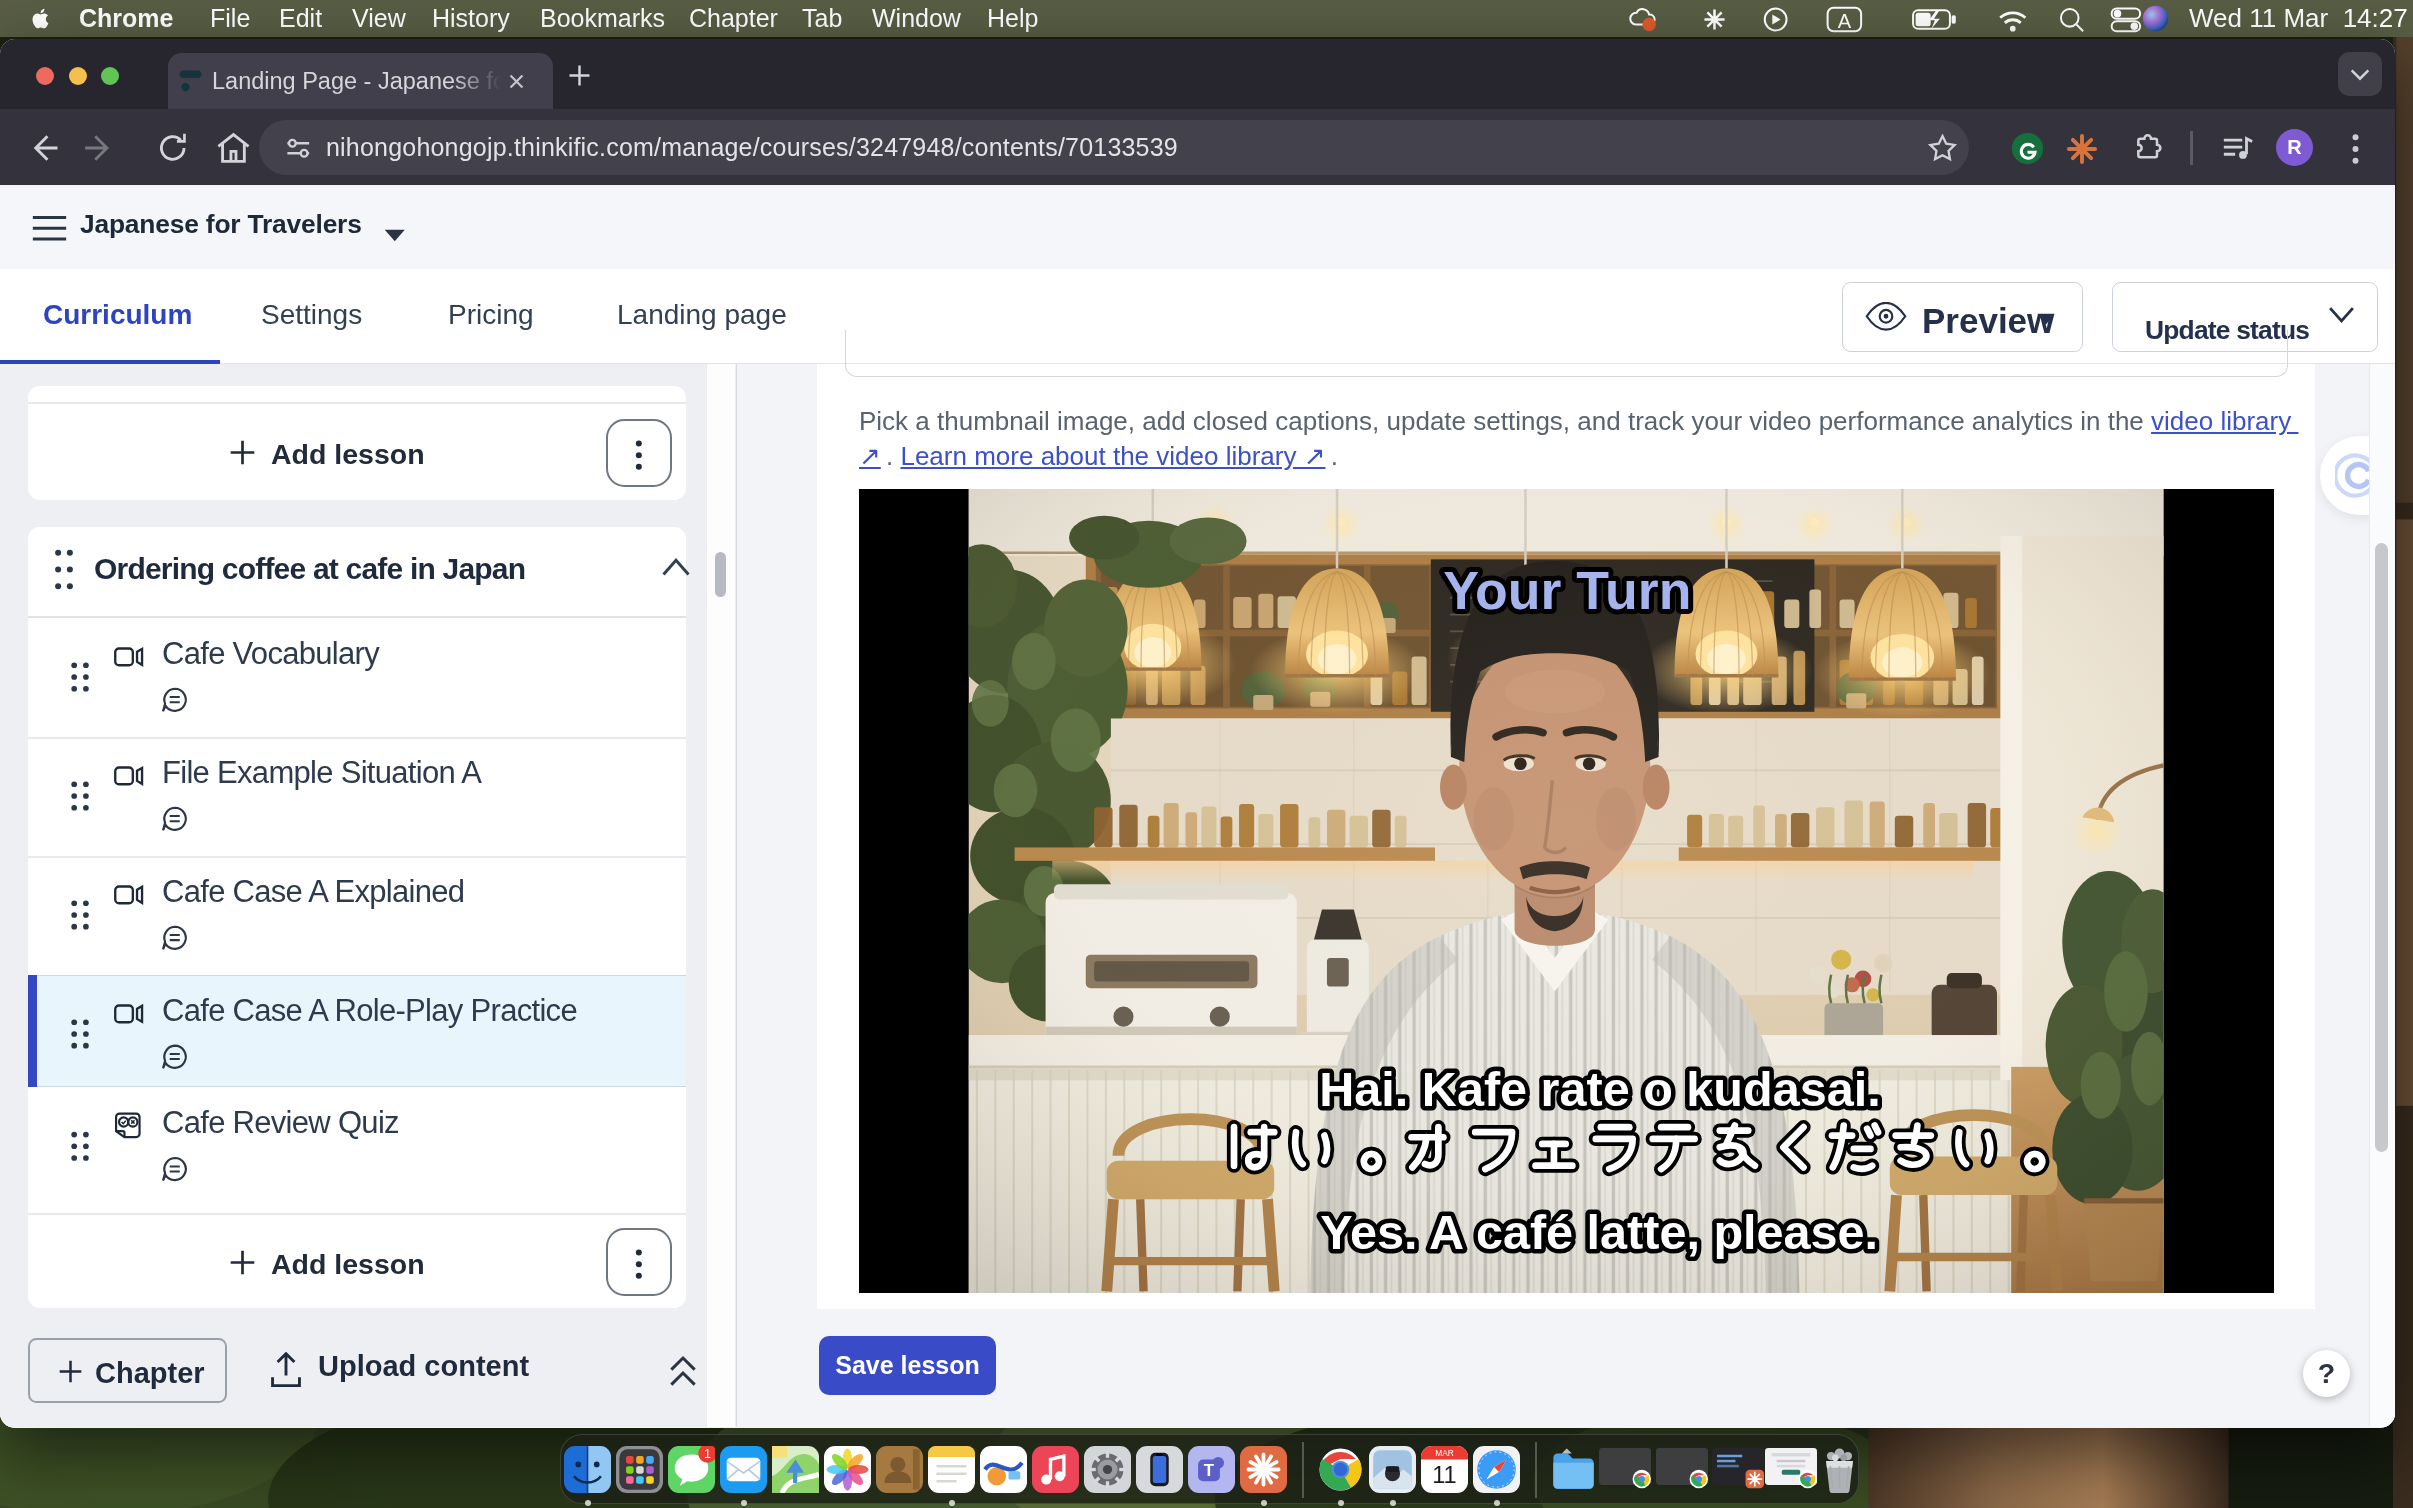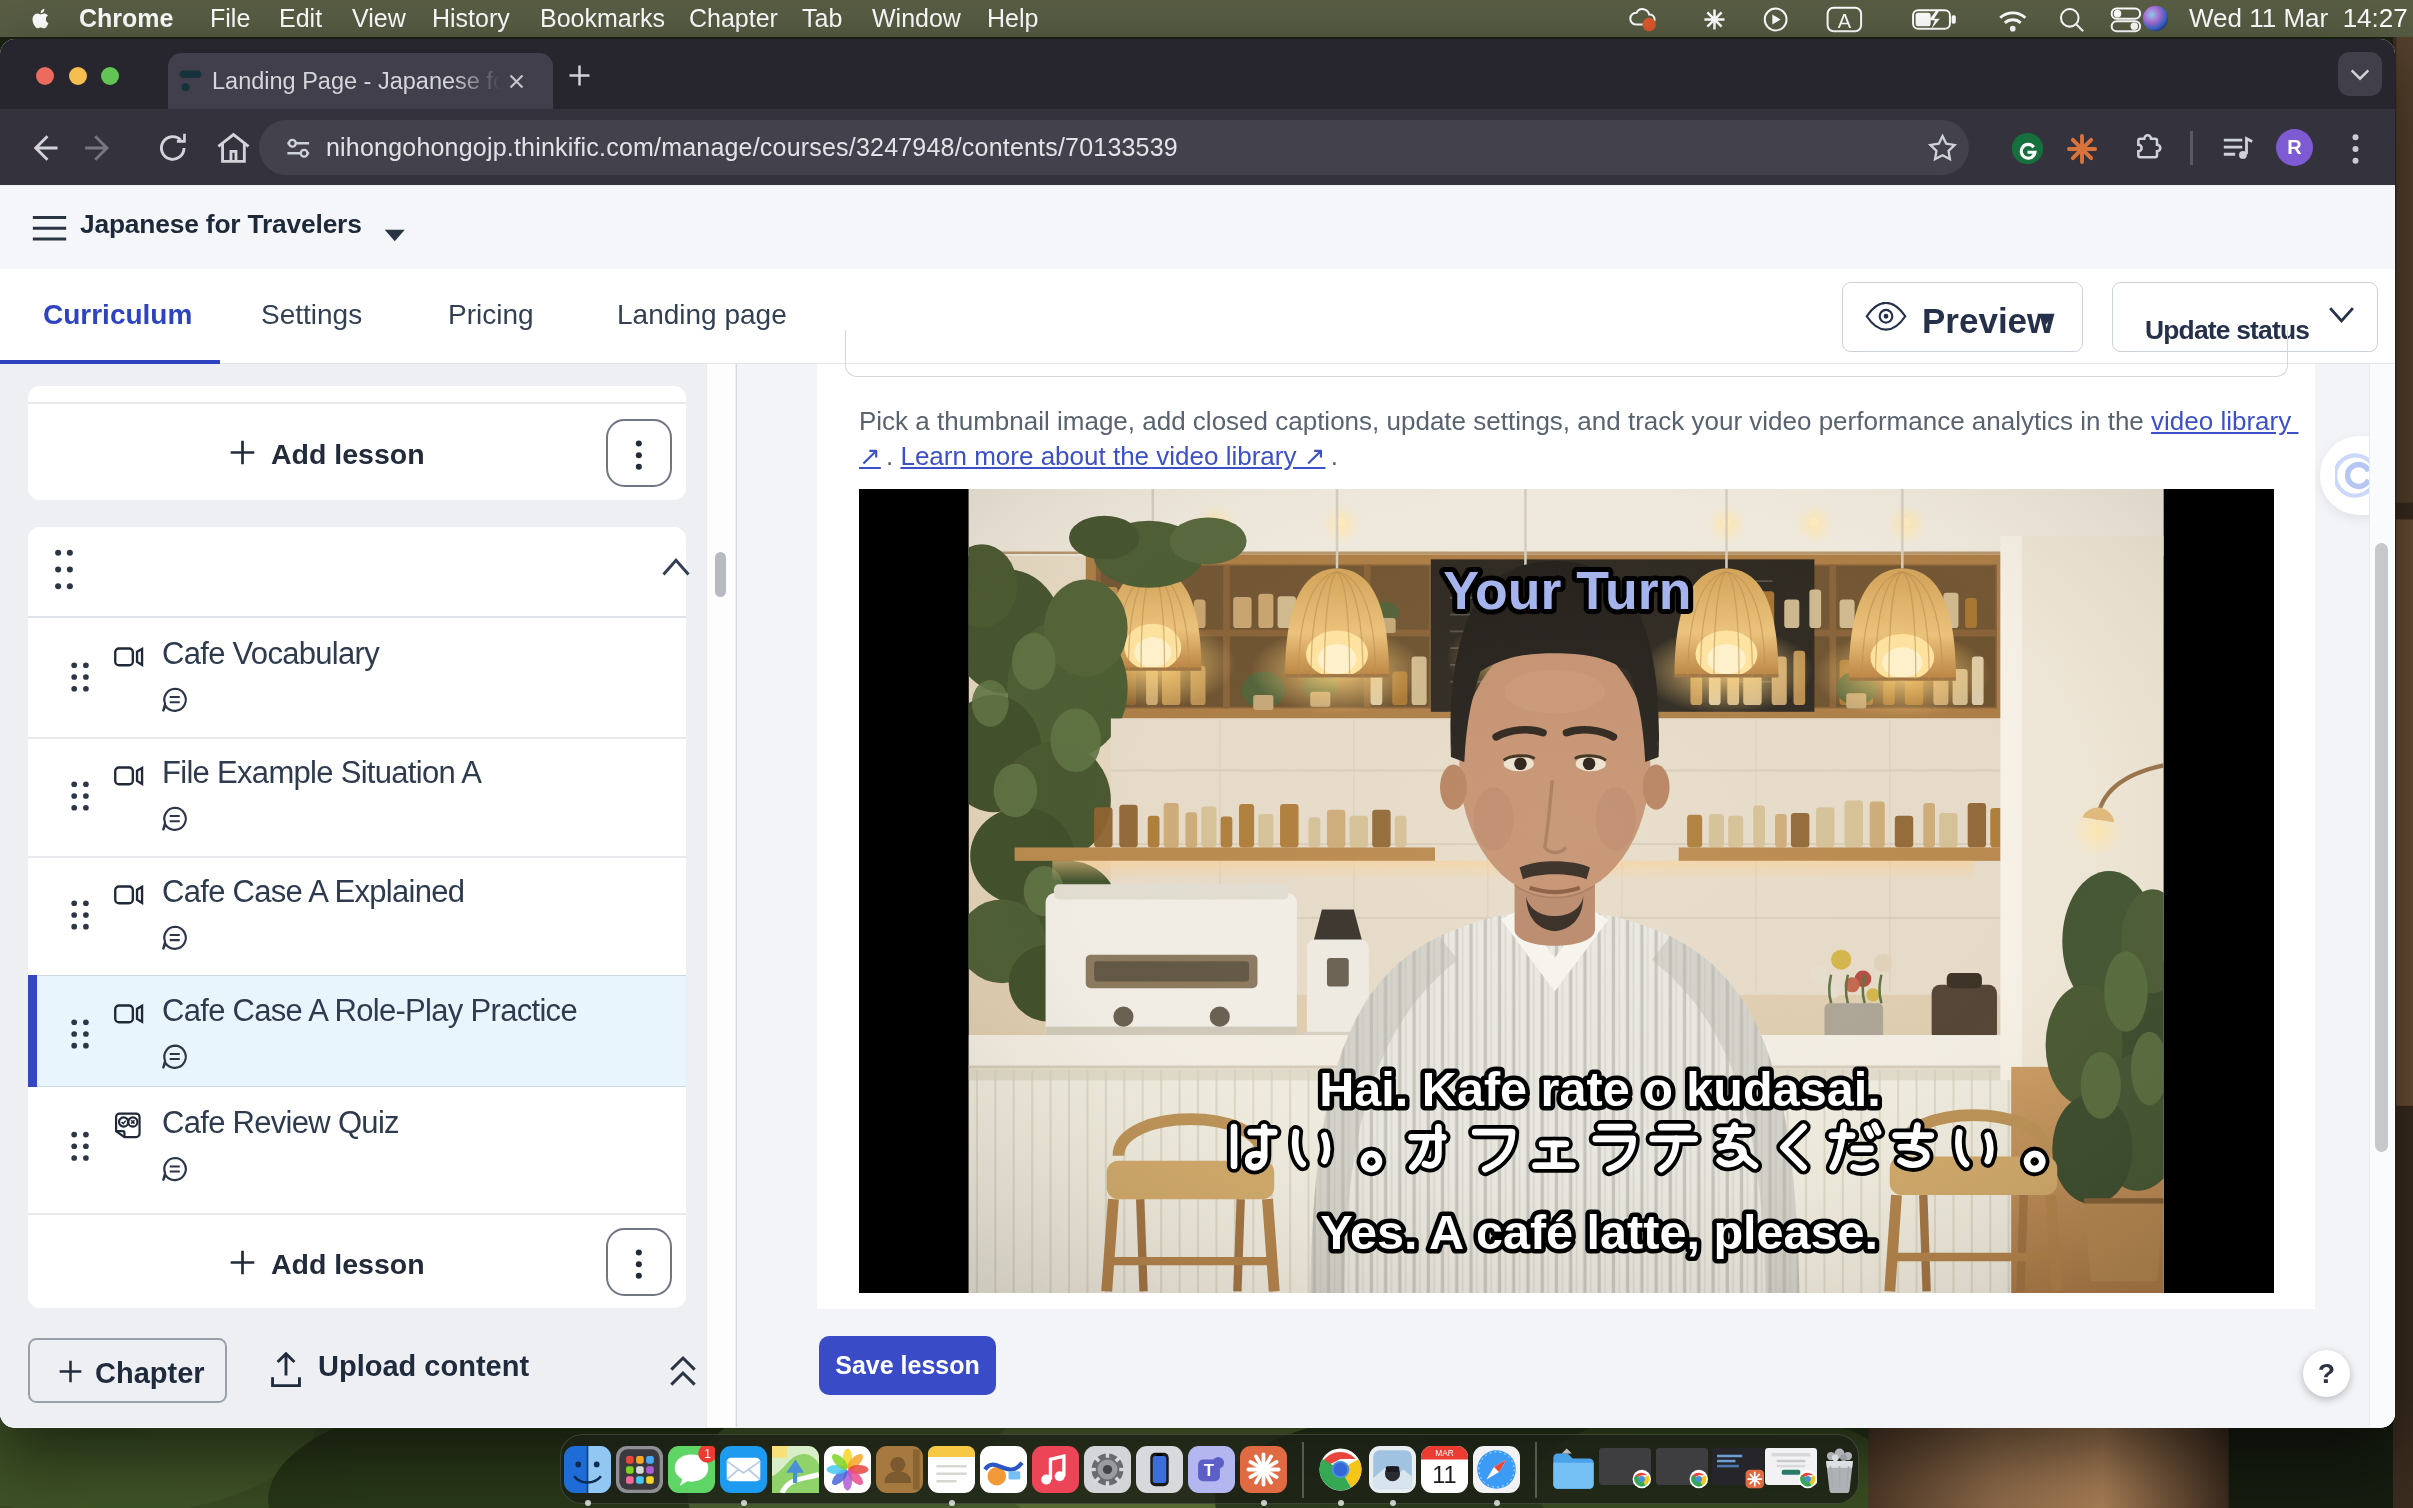--- a/index.html
+++ b/index.html
@@ -285,20 +285,21 @@
         <div class="card" style="top:163px;height:781px">
 
           <svg class="abs" style="left:25px;top:19px" width="22" height="47" viewBox="0 0 26 56" fill="#2b3648">
             <circle cx="6" cy="8" r="3.6"></circle>
               <circle cx="20" cy="8" r="3.6"></circle>
             <circle cx="6" cy="28" r="3.6"></circle>
               <circle cx="20" cy="28" r="3.6"></circle>
             <circle cx="6" cy="48" r="3.6"></circle>
               <circle cx="20" cy="48" r="3.6"></circle>
           </svg>
+          <span class="abs" style="left:66px;top:25px;font-size:30px;font-weight:700;color:#1f2b3d;letter-spacing:-0.8px">Ordering coffee at cafe in Japan</span>
           <svg class="abs" style="left:633px;top:30px" width="30" height="20" viewBox="0 0 36 24" fill="none" stroke="#333f52" stroke-width="3.6">
               <path d="M3 21 L18 4 L33 21"></path>
             </svg>
           <div class="divider" style="top:89px;background:#dfe2e6"></div>
 
           <div class="divider" style="top:210px"></div>
           <div class="divider" style="top:329px"></div>
           <div class="divider" style="top:686px"></div>
 
           <div class="abs" style="left:0;top:448px;width:658px;height:112px;background:#e9f5fc;border-top:1.7px solid #ccdae2;border-bottom:1.7px solid #ccdae2"></div>

